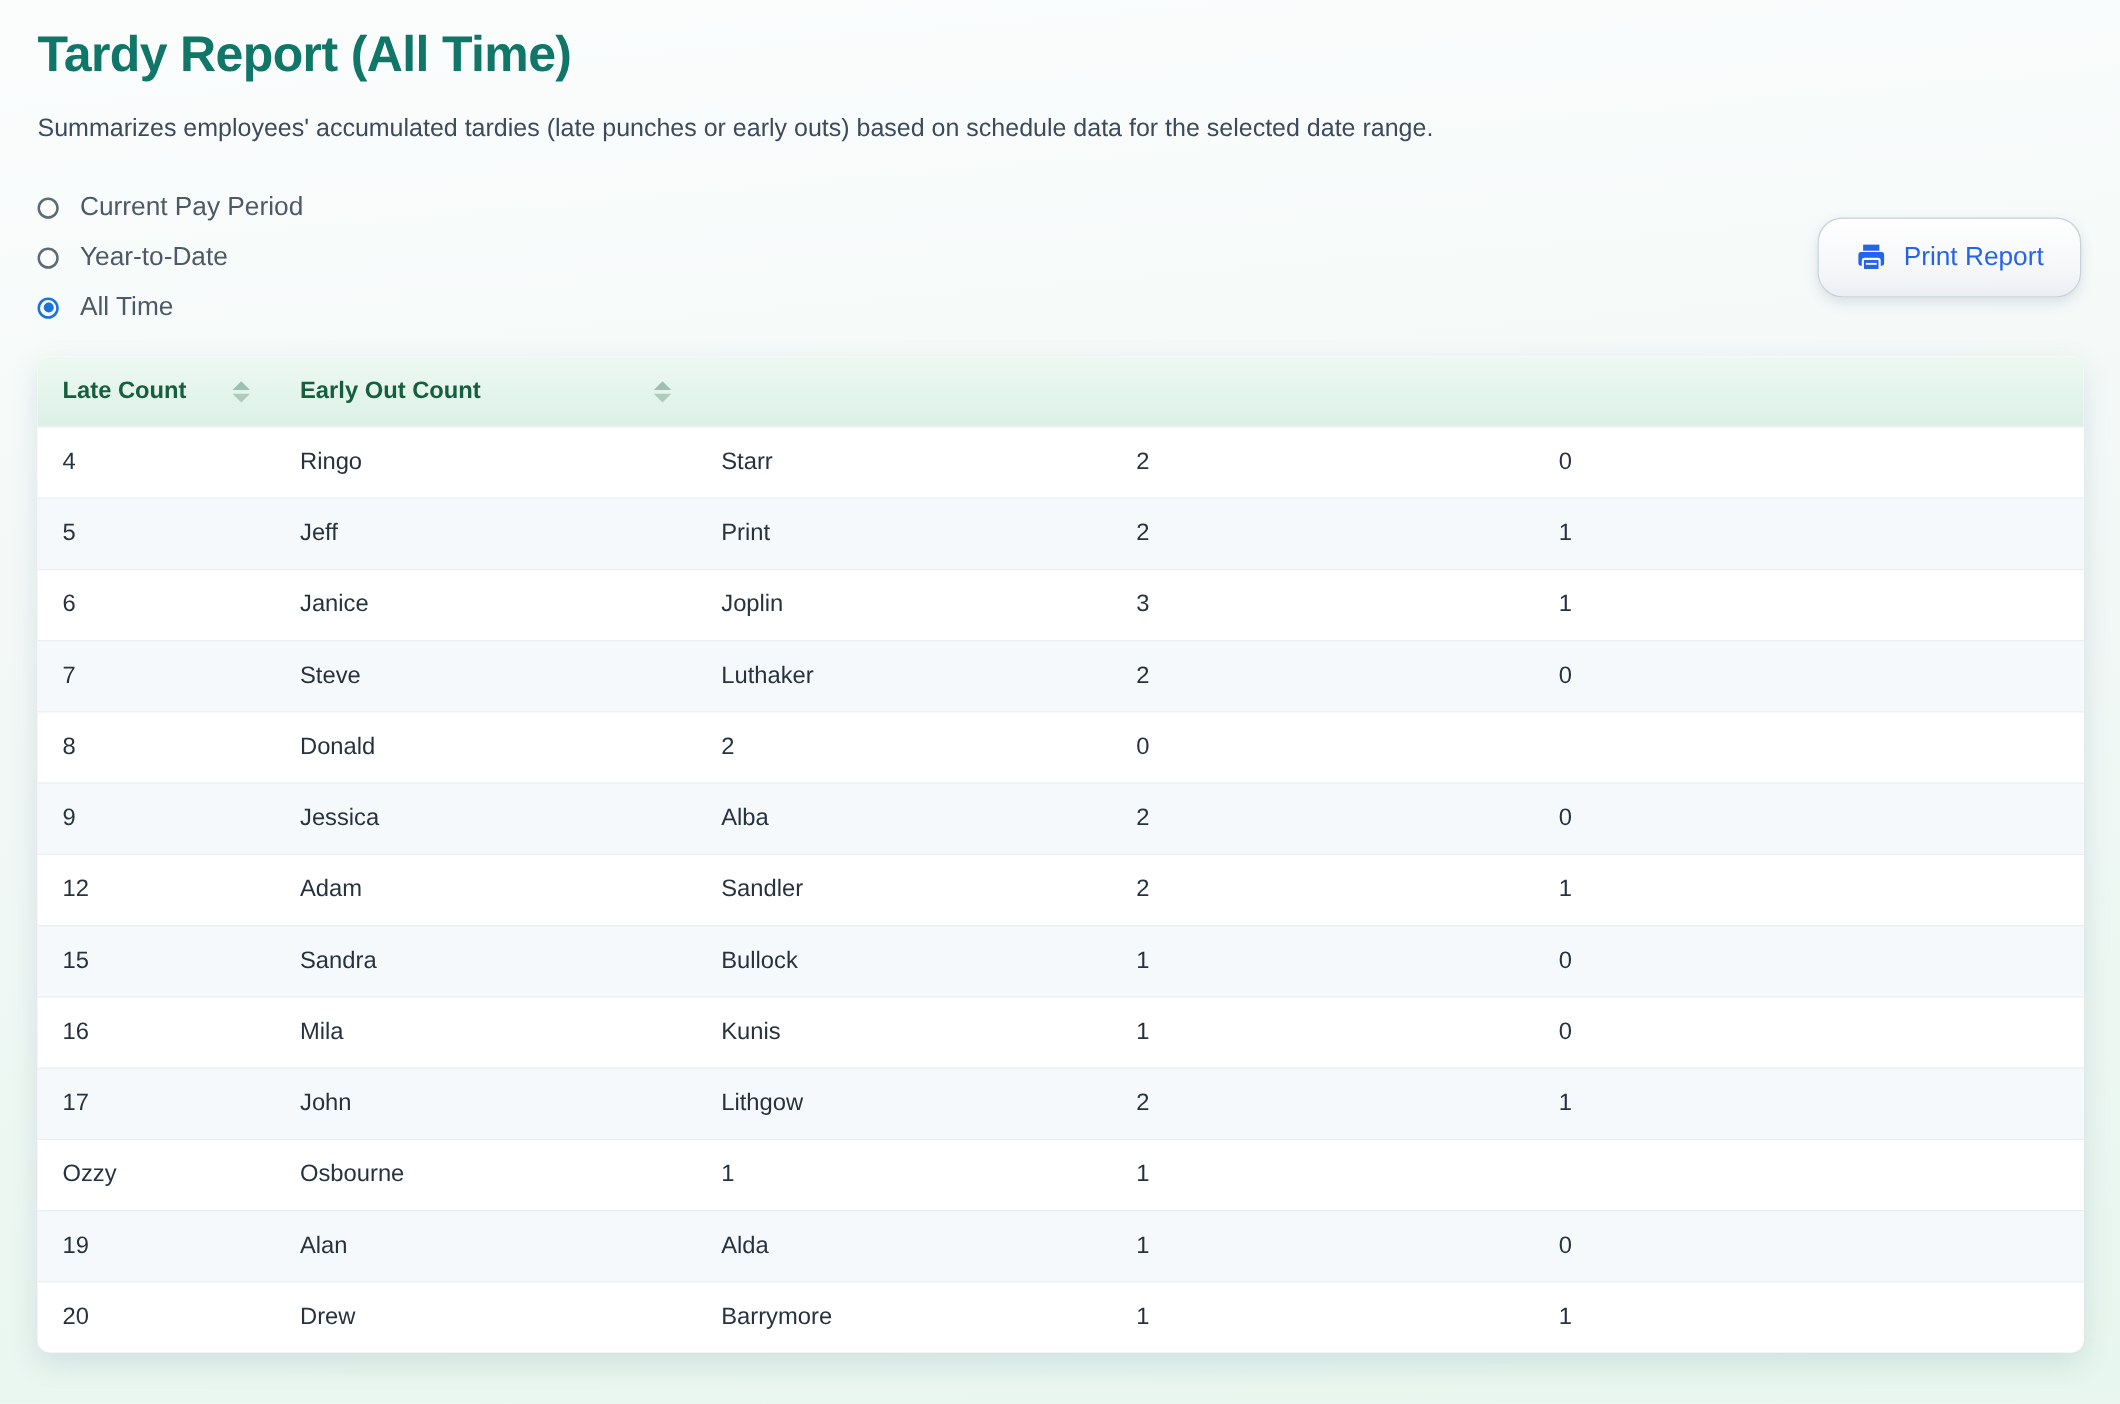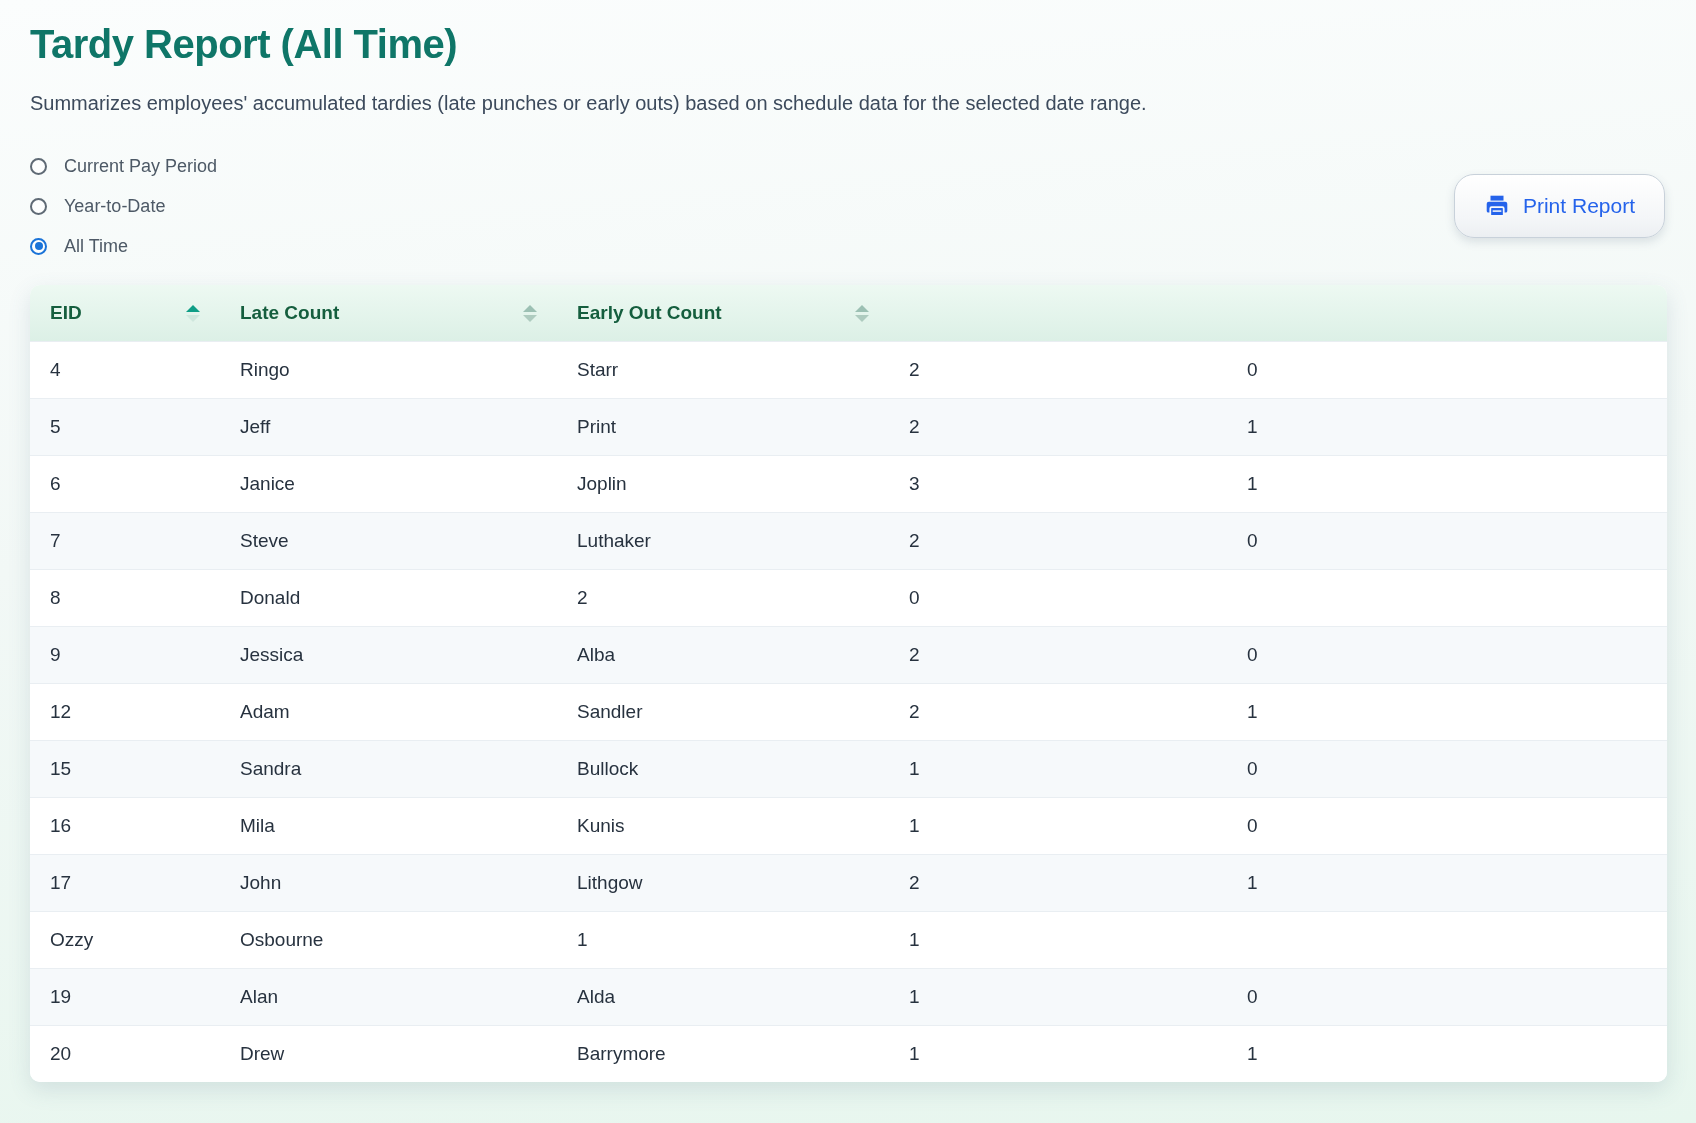--- a/index.html
+++ b/index.html
@@ -49,21 +49,21 @@
   .radio-circle.checked::after {
     content: "";
     position: absolute;
     left: 2.5px; top: 2.5px;
     width: 8px; height: 8px;
     border-radius: 50%;
     background: var(--radio-blue, #1a73d8);
   }
   .radio-label {
     margin-left: 17px;
-    font-size: 18px;
+    font-size: 21px;
     color: var(--muted-text, #4d5966);
   }
 
   .print-btn {
     display: flex;
     align-items: center;
     gap: 13px;
     height: 64px;
     padding: 0 29px;
     border: 1px solid #c8d1da;
@@ -159,27 +159,20 @@
           <rect x="5.8" y="13" width="12.4" height="8.2" rx="1.2" fill="#2563eb" stroke="#f7f9fb" stroke-width="1.6"></rect>
           <rect x="8" y="16" width="8" height="1.4" fill="#f7f9fb"></rect>
         </svg>
       </span>
       <span>Print Report</span>
     </button>
   </div>
 
   <div class="report-table">
     <div class="thead grid-cols" id="thead">
-        <div class="th sorted-asc">
-          <span class="th-label">EID</span>
-          <span class="sort-icons">
-            <i class="tri up"></i>
-            <i class="tri down"></i>
-          </span>
-        </div>
         <div class="th">
           <span class="th-label">Late Count</span>
           <span class="sort-icons">
             <i class="tri up"></i>
             <i class="tri down"></i>
           </span>
         </div>
         <div class="th">
           <span class="th-label">Early Out Count</span>
           <span class="sort-icons">

